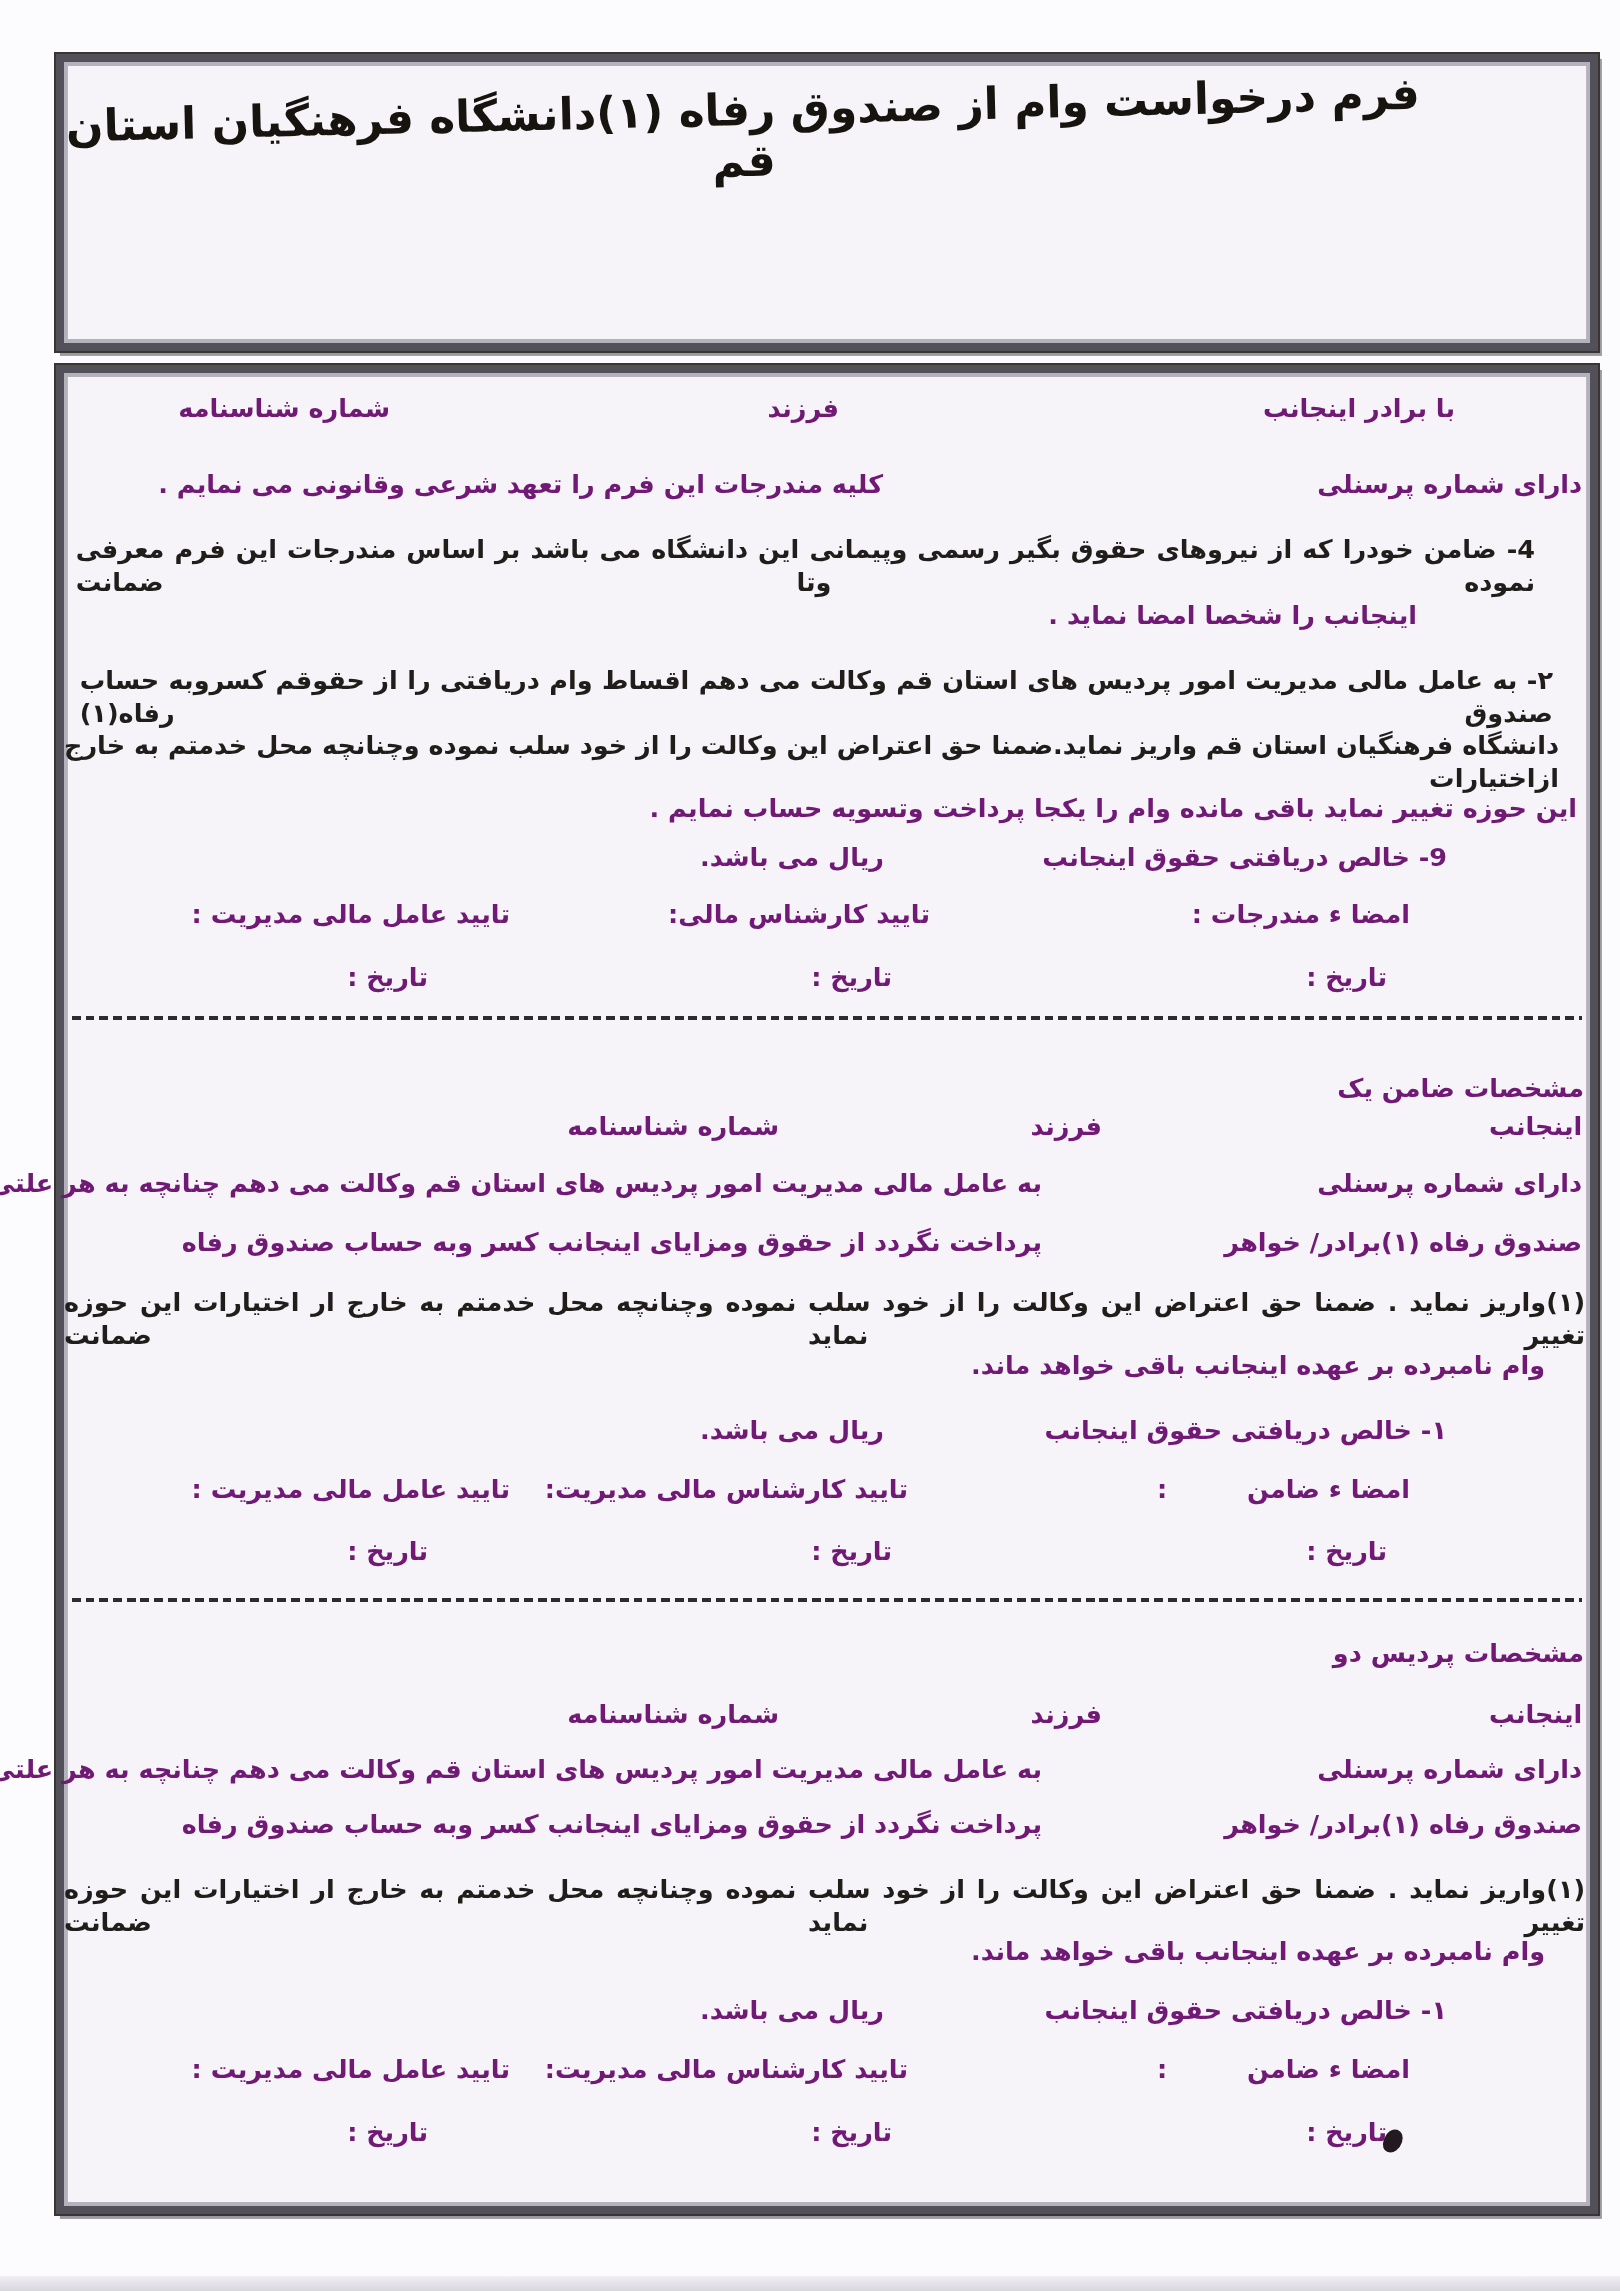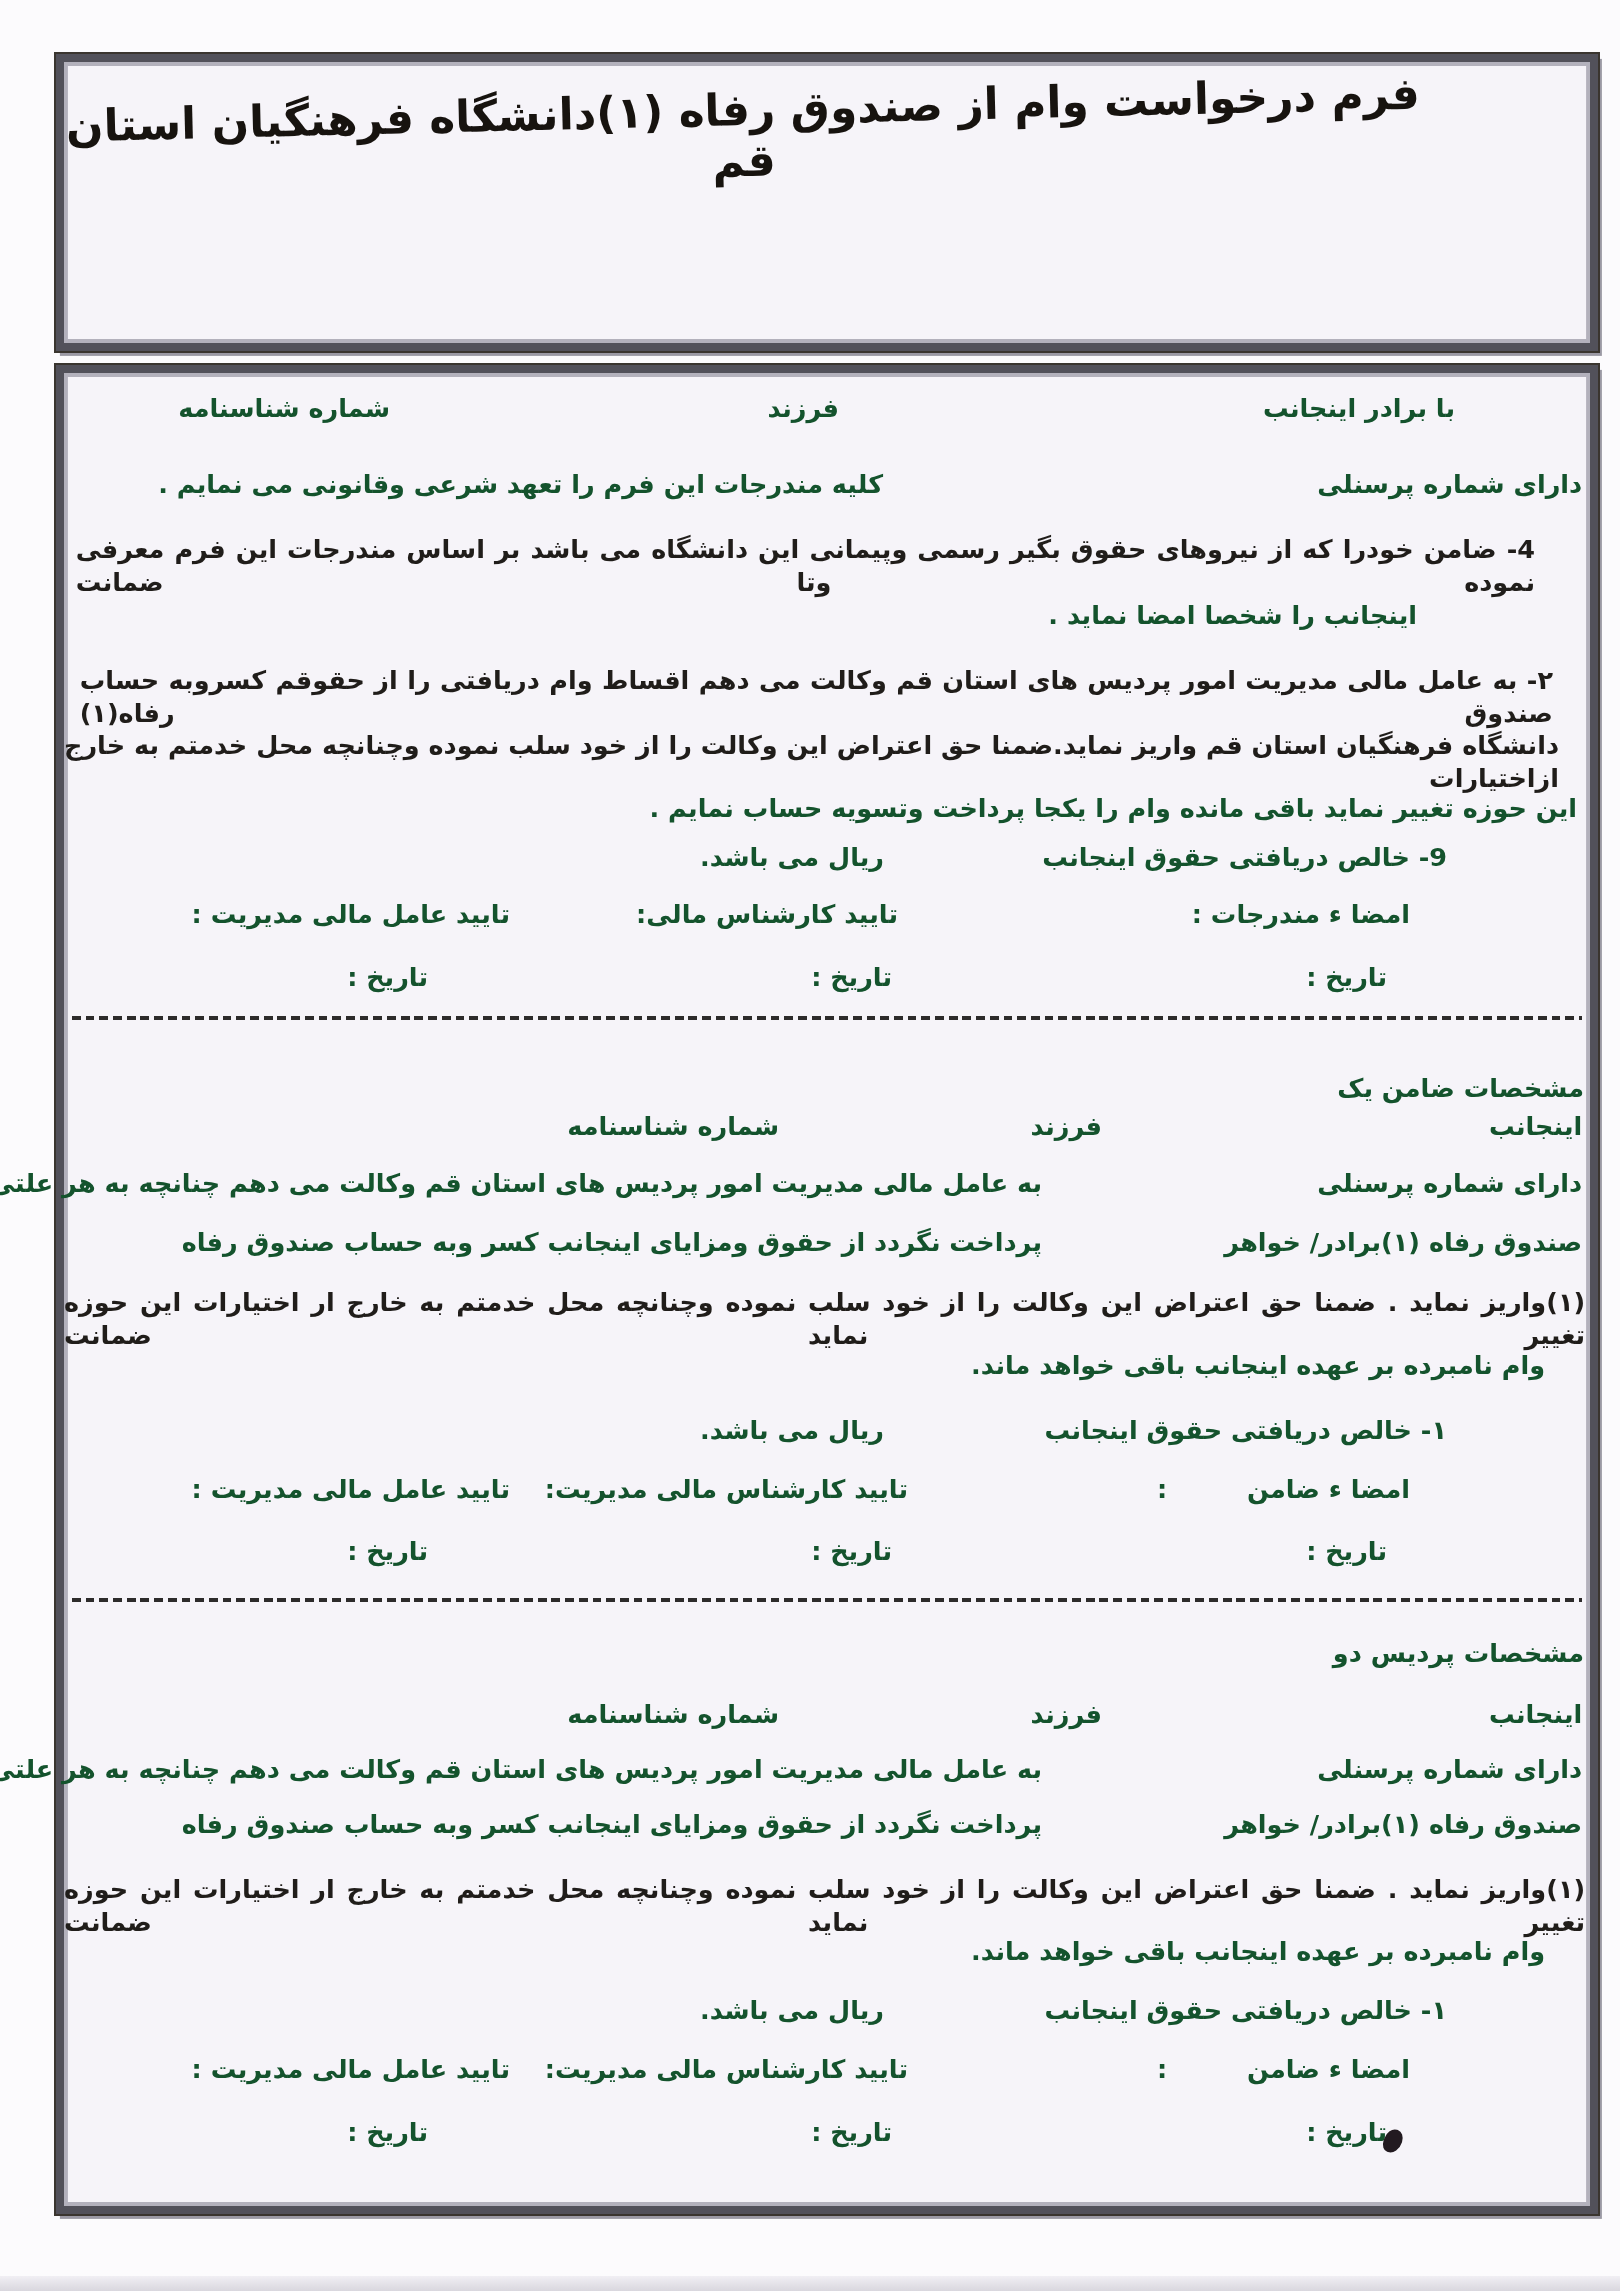--- a/index.html
+++ b/index.html
@@ -21,21 +21,21 @@
   }
   .frame-header{top:54px;height:297px;}
   .frame-main{top:365px;height:1849px;}
   .title{
     position:absolute;top:21.6px;left:0;right:167px;text-align:center;
     font-size:44px;font-weight:bold;color:#17130f;direction:rtl;
     transform:rotate(-1.4deg);letter-spacing:-1px;
   }
   .t{
     position:absolute;direction:rtl;white-space:pre;
-    font-size:25.5px;font-weight:bold;color:#14532d;line-height:1.3;text-align:right;
+    font-size:25.5px;font-weight:bold;color:#701a75;line-height:1.3;text-align:right;
   }
   .jline{
     position:absolute;direction:rtl;
     font-size:25.5px;font-weight:bold;color:#201d1a;line-height:1.3;
     text-align:justify;text-align-last:justify;
   }
   .dashes{
     position:absolute;height:3.9px;left:7.8px;right:7.8px;
     background:repeating-linear-gradient(90deg,#2d2b2b 0 8.8px,transparent 8.8px 13.7px);
   }
@@ -67,21 +67,21 @@
       <div class="t" style="top:226px;right:173px">اینجانب را شخصا امضا نماید .</div>
 
       <div class="jline" style="top:291px;right:37px;left:15.7px">۲- به عامل مالی مدیریت امور پردیس های استان قم وکالت می دهم اقساط وام دریافتی را از حقوقم کسروبه حساب صندوق رفاه(۱)</div>
       <div class="jline" style="top:356px;right:31px;left:0px">دانشگاه فرهنگیان استان قم واریز نماید.ضمنا حق اعتراض این وکالت را از خود سلب نموده وچنانچه محل خدمتم به خارج ازاختیارات</div>
       <div class="t" style="top:419px;right:13px">این حوزه تغییر نماید باقی مانده وام را یکجا پرداخت وتسویه حساب نمایم .</div>
 
       <div class="t" style="top:468px;right:143px">9- خالص دریافتی حقوق اینجانب</div>
       <div class="t" style="top:468px;right:706px">ریال می باشد.</div>
 
       <div class="t" style="top:525px;right:180px">امضا ء مندرجات :</div>
-      <div class="t" style="top:525px;right:692px">تایید کارشناس مالی:</div>
+      <div class="t" style="top:525px;right:660px">تایید کارشناس مالی:</div>
       <div class="t" style="top:525px;right:1080px">تایید عامل مالی مدیریت :</div>
 
       <div class="t" style="top:588px;right:203px">تاریخ :</div>
       <div class="t" style="top:588px;right:698px">تاریخ :</div>
       <div class="t" style="top:588px;right:1162px">تاریخ :</div>
     </div>
 
     <div class="dashes" style="top:643px"></div>
 
     <div>

